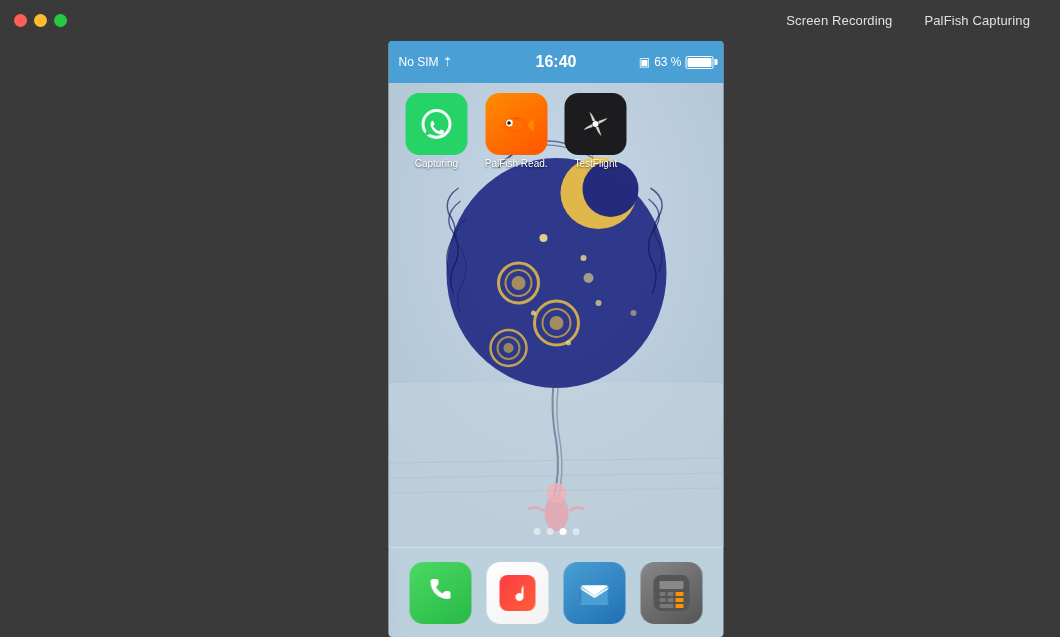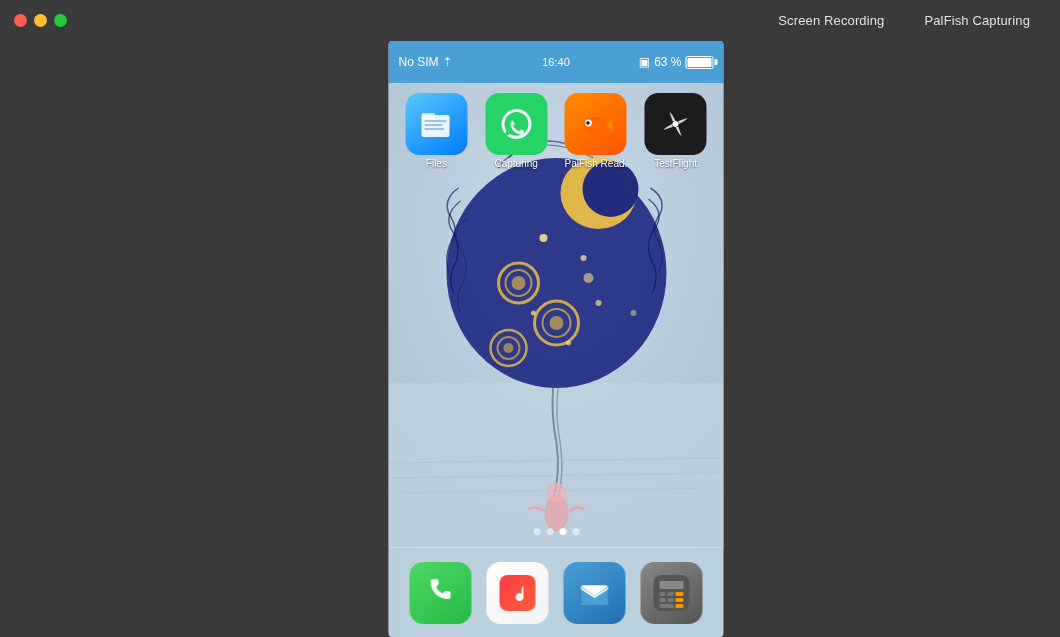--- a/index.html
+++ b/index.html
@@ -34,21 +34,21 @@
       height: 13px;
       border-radius: 50%;
     }
     .traffic-light.close { background: #ff5f57; }
     .traffic-light.minimize { background: #ffbd2e; }
     .traffic-light.maximize { background: #28c940; }
 
     .title-bar-buttons {
       margin-left: auto;
       display: flex;
-      gap: 8px;
+      gap: 0;
     }
     .title-bar-btn {
       color: #e0e0e0;
       font-size: 13px;
       padding: 4px 16px;
       background: transparent;
       border: none;
       cursor: pointer;
       letter-spacing: 0.01em;
     }
@@ -93,22 +93,22 @@
       display: flex;
       align-items: center;
       gap: 4px;
       font-size: 12px;
       font-weight: 500;
     }
     .status-center {
       position: absolute;
       left: 50%;
       transform: translateX(-50%);
-      font-size: 11px;
-      font-weight: 400;
+      font-size: 16px;
+      font-weight: 700;
     }
     .status-right {
       margin-left: auto;
       display: flex;
       align-items: center;
       gap: 4px;
       font-size: 12px;
     }
     .battery-icon {
       display: flex;
@@ -361,32 +361,20 @@
         <path d="M155,428 Q148,422 140,426" fill="none" stroke="#e8a0a8" stroke-width="3" opacity="0.7"></path>
         <path d="M181,428 Q188,422 196,426" fill="none" stroke="#e8a0a8" stroke-width="3" opacity="0.7"></path>
 
         <line x1="0" y1="380" x2="335" y2="375" stroke="#a0b8c8" stroke-width="1" opacity="0.4"></line>
         <line x1="0" y1="395" x2="335" y2="390" stroke="#a0b8c8" stroke-width="1" opacity="0.35"></line>
         <line x1="0" y1="410" x2="335" y2="405" stroke="#a0b8c8" stroke-width="1" opacity="0.3"></line>
       </svg>
 
       <div class="app-grid">
 
-        <div class="app-icon-wrapper">
-          <div class="app-icon icon-files">
-            <svg width="38" height="38" viewBox="0 0 38 38" xmlns="http://www.w3.org/2000/svg">
-              <rect x="4" y="10" width="28" height="22" rx="2" fill="white" opacity="0.9"></rect>
-              <rect x="4" y="8" width="14" height="6" rx="2" fill="white" opacity="0.7"></rect>
-              <rect x="7" y="15" width="22" height="2" rx="1" fill="#4a90d9" opacity="0.5"></rect>
-              <rect x="7" y="19" width="18" height="2" rx="1" fill="#4a90d9" opacity="0.5"></rect>
-              <rect x="7" y="23" width="20" height="2" rx="1" fill="#4a90d9" opacity="0.5"></rect>
-            </svg>
-          </div>
-          <span class="app-label">Files</span>
-        </div>
 
         <div class="app-icon-wrapper">
           <div class="app-icon icon-whatsapp">
             <svg width="40" height="40" viewBox="0 0 40 40" xmlns="http://www.w3.org/2000/svg">
               <circle cx="20" cy="20" r="15" fill="white" opacity="0.95"></circle>
               <path d="M20,8 C13.4,8 8,13.4 8,20 C8,22.4 8.7,24.6 9.9,26.5 L8,32 L13.7,30.1 C15.5,31.2 17.7,31.8 20,31.8 C26.6,31.8 32,26.4 32,19.8 C32,13.4 26.6,8 20,8 Z" fill="#25d366"></path>
               <path d="M15,16.5 C15.3,16.5 15.6,16.5 15.9,16.5 C16.2,16.5 16.5,16.6 16.8,17.2 C17.1,17.9 17.8,19.5 17.9,19.7 C18,19.9 18.1,20.1 18,20.3 C17.9,20.5 17.8,20.7 17.6,20.9 C17.4,21.1 17.2,21.4 17,21.6 C16.8,21.8 16.6,22 16.8,22.4 C17,22.7 17.8,24 19,25.1 C20.6,26.5 21.9,26.9 22.2,27.1 C22.5,27.3 22.7,27.2 22.9,27 C23.1,26.8 23.8,26 24,25.7 C24.2,25.4 24.4,25.4 24.7,25.5 C25,25.6 26.6,26.4 26.9,26.6 C27.2,26.7 27.4,26.8 27.5,26.9 C27.6,27.3 27.6,28 27.3,28.8 C27,29.6 25.6,30.3 24.9,30.4 C24.2,30.5 23.4,30.5 20.9,29.5 C17.9,28.3 15.9,25.2 15.7,24.9 C15.5,24.6 14,22.7 14,20.6 C14,18.5 15.1,17.5 15.5,17.1 C15.9,16.7 16.2,16.5 16.5,16.5 Z" fill="white"></path>
             </svg>
           </div>
           <span class="app-label">Capturing</span>

